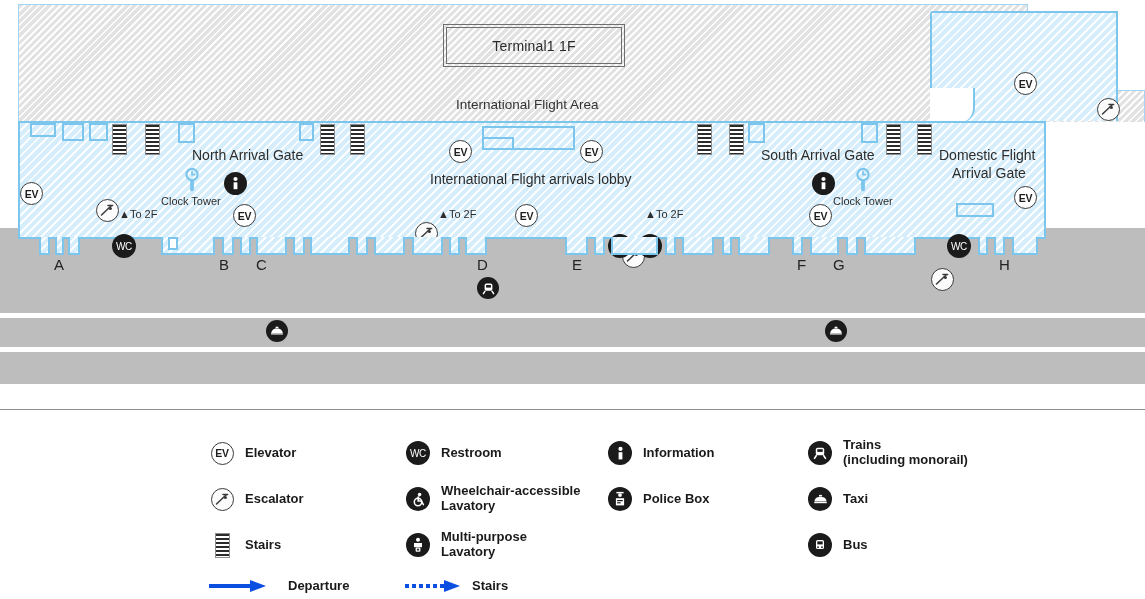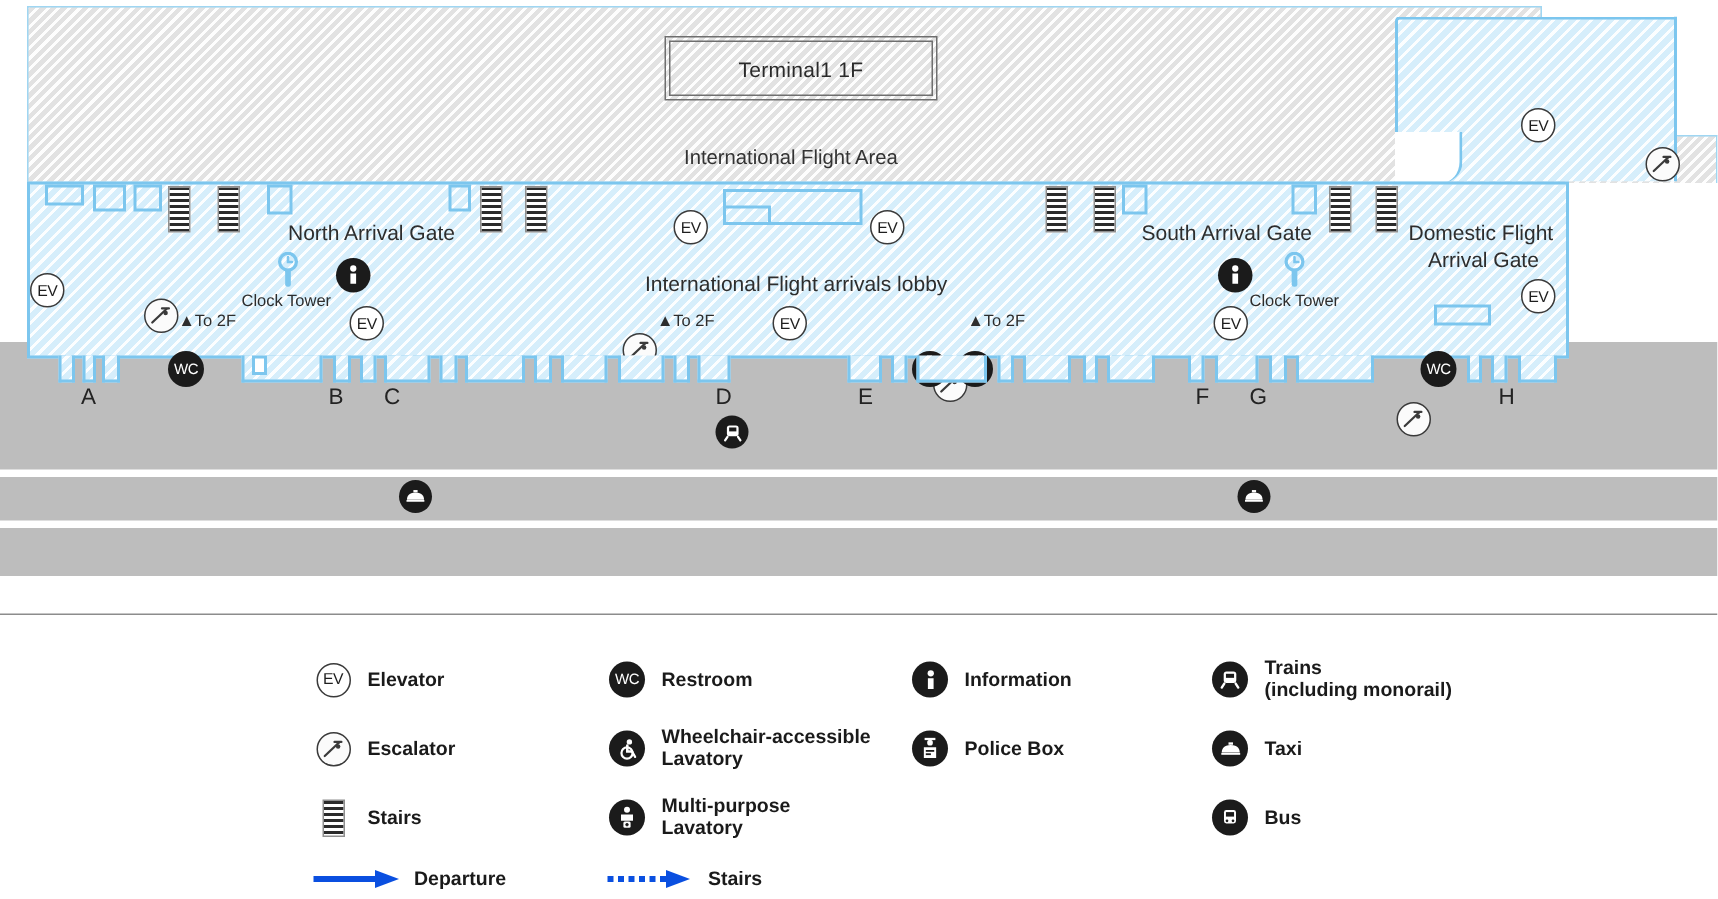--- a/index.html
+++ b/index.html
@@ -59,21 +59,21 @@
   }
   .areatext{position:absolute;font-size:13.5px;color:#333;white-space:nowrap;}
   .maplabel{position:absolute;font-size:14px;color:#2d2d2d;white-space:nowrap;}
   .smalllabel{position:absolute;font-size:11px;color:#2d2d2d;white-space:nowrap;}
   .gateletter{position:absolute;font-size:15px;color:#232323;}
 
   
   .ic{position:absolute;}
   .ev{width:23px;height:23px;border-radius:50%;border:1.6px solid #3a3a3a;
       background:#fff;display:flex;align-items:center;justify-content:center;
-      font-size:10.5px;font-weight:normal;color:#1e1e1e;letter-spacing:-.3px;box-sizing:border-box;}
+      font-size:10.5px;font-weight:bold;color:#1e1e1e;letter-spacing:-.3px;box-sizing:border-box;}
   .esc{width:23px;height:23px;border-radius:50%;border:1.6px solid #3a3a3a;
       background:#fbfbfb;box-sizing:border-box;position:relative;overflow:hidden;}
   .esc svg{position:absolute;left:2px;top:2px;}
   .dotico{border-radius:50%;background:#1b1b1b;display:flex;align-items:center;
       justify-content:center;color:#fff;box-sizing:border-box;}
   .wc{width:24px;height:24px;font-size:10px;font-weight:normal;letter-spacing:-.4px;}
 
   
   .stairs{position:absolute;width:15px;height:31px;background:#fff;
     border:1px solid #8f8f8f;box-sizing:border-box;
@@ -119,21 +119,21 @@
 
     <div id="lobby" class="hatch-blue"></div>
 
     <div id="termLabel">
       <span>Terminal1 1F</span>
     </div>
 
     <div class="areatext" style="left:456px;top:97px;">International Flight Area</div>
     <div class="maplabel" style="left:192px;top:147px;">North Arrival Gate</div>
     <div class="maplabel" style="left:761px;top:147px;">South Arrival Gate</div>
-    <div class="maplabel" style="left:430px;top:181px;text-align:right;">International Flight arrivals lobby</div>
+    <div class="maplabel" style="left:430px;top:171px;text-align:right;">International Flight arrivals lobby</div>
     <div class="maplabel" style="left:939px;top:147px;">Domestic Flight</div>
     <div class="maplabel" style="left:952px;top:165px;">Arrival Gate</div>
 
     <div class="room" style="left:30px;top:123px;width:26px;height:14px;"></div>
     <div class="room" style="left:62px;top:123px;width:22px;height:18px;"></div>
     <div class="room" style="left:89px;top:123px;width:19px;height:18px;"></div>
     <div class="room" style="left:178px;top:123px;width:17px;height:20px;"></div>
     <div class="room" style="left:299px;top:123px;width:15px;height:18px;"></div>
     <div class="room" style="left:482px;top:126px;width:93px;height:24px;"></div>
     <div class="room" style="left:482px;top:137px;width:32px;height:13px;"></div>
@@ -490,21 +490,21 @@
         </div>
         <div class="lgtext">Bus</div>
       </div>
     </div>
 
     <div class="arrowrow" style="left:208px;top:148px;">
       <svg width="62" height="16" viewBox="0 0 62 16">
         <path d="M1 8 H44" stroke="#0a4fe0" stroke-width="4"></path>
         <path d="M42 2 L58 8 L42 14 Z" fill="#0a4fe0"></path>
       </svg>
-      <span class="lgtext" style="margin-left:6px;">Departure</span>
+      <span class="lgtext" style="margin-left:18px;">Departure</span>
     </div>
     <div class="arrowrow" style="left:404px;top:148px;">
       <svg width="62" height="16" viewBox="0 0 62 16">
         <path d="M1 8 H40" stroke="#0a4fe0" stroke-width="4" stroke-dasharray="4 3"></path>
         <path d="M40 2 L56 8 L40 14 Z" fill="#0a4fe0"></path>
       </svg>
       <span class="lgtext" style="margin-left:6px;">Stairs</span>
     </div>
 
   </div>

